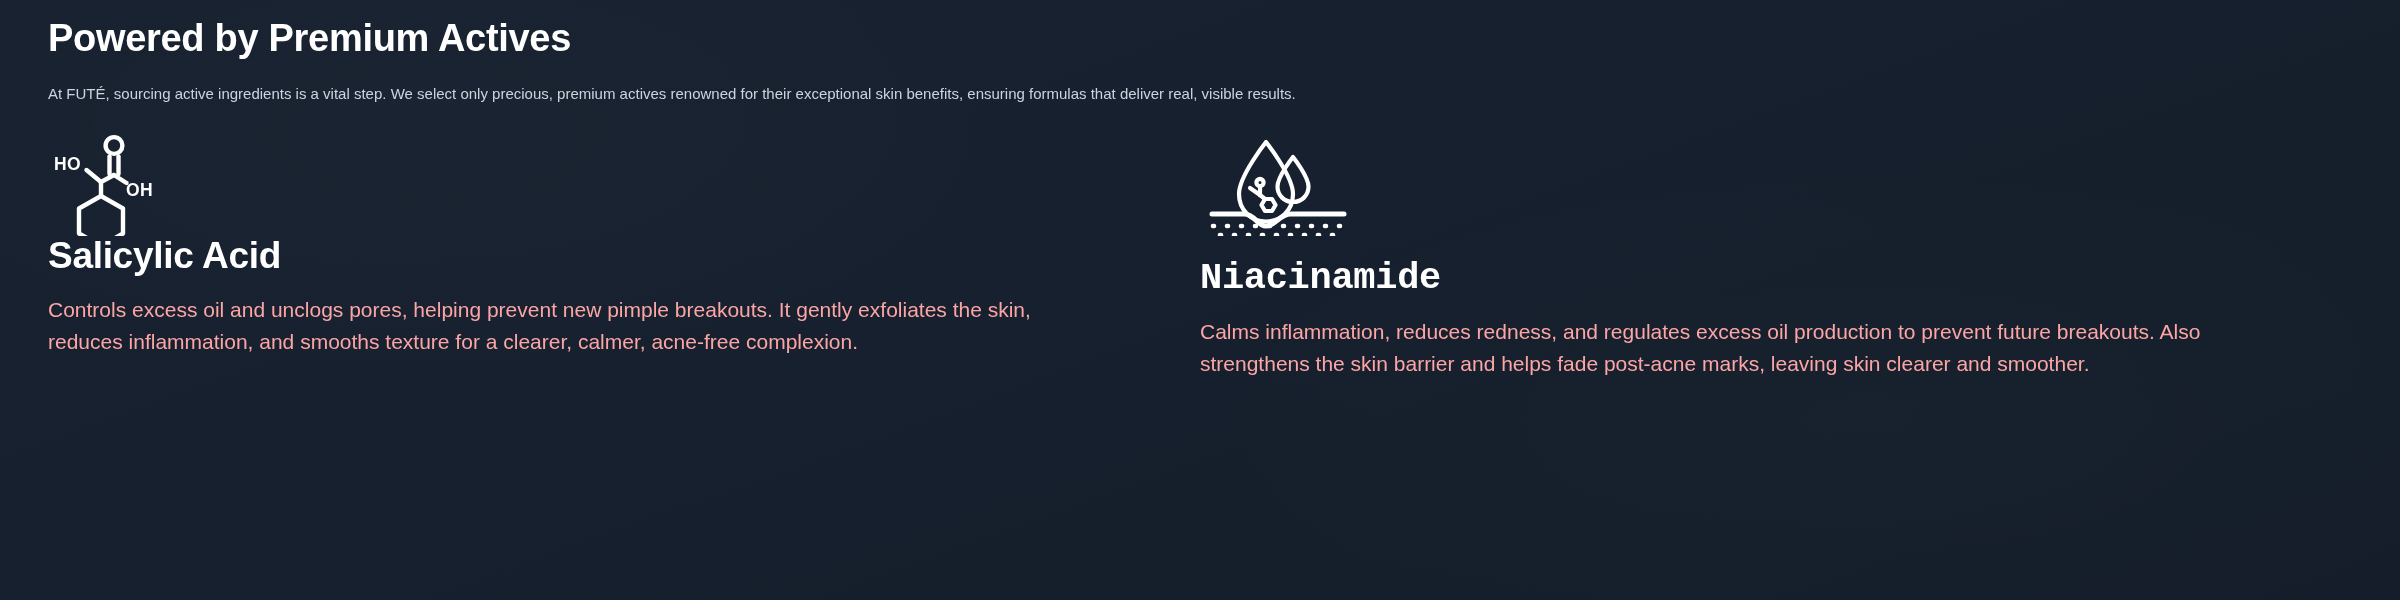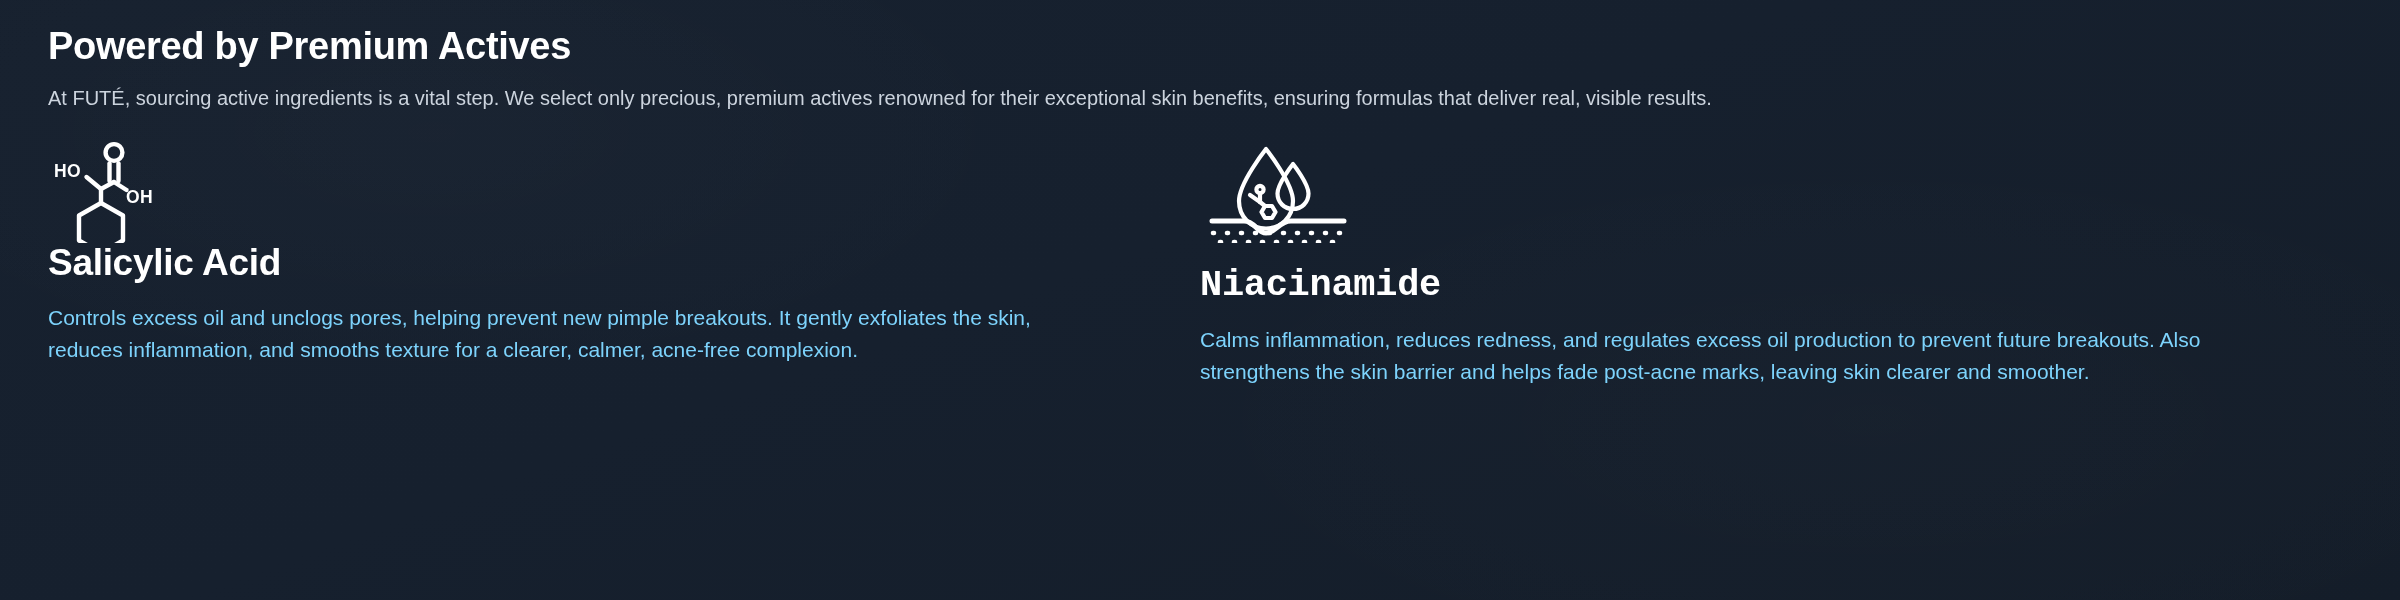--- a/index.html
+++ b/index.html
@@ -12,32 +12,32 @@
   }
   
   .bg-noise {
     position:absolute; inset:0;
     background:
       radial-gradient(ellipse 900px 380px at 18% 22%, rgba(255,255,255,.016), transparent 70%),
       radial-gradient(ellipse 1100px 420px at 78% 70%, rgba(255,255,255,.012), transparent 70%),
       linear-gradient(160deg, #17212f 0%, #16202e 45%, #141d29 100%);
     pointer-events:none;
   }
-  .page { position:relative; width:2400px; height:472px; padding:24px 48px 0 48px; }
+  .page { position:relative; width:2400px; height:472px; padding:16px 48px 0 48px; }
 
   .section-title {
     font-size:38px;
     font-weight:700;
     color:#ffffff;
     letter-spacing:-0.3px;
     line-height:1.18;
   }
   .section-intro {
-    margin-top:14px;
-    font-size:20px;
+    margin-top:22px;
+    font-size:15px;
     line-height:1.52;
     color:#ccd4de;
     max-width:2300px;
     font-weight:400;
   }
 
   .cards {
     display:grid;
     grid-template-columns:1152px 1200px;
     margin-top:28px;
@@ -53,21 +53,21 @@
     font-size:37px;
     font-weight:700;
     color:#ffffff;
     letter-spacing:-0.3px;
     line-height:1.1;
   }
   .card-desc {
     margin-top:18px;
     font-size:21px;
     line-height:1.52;
-    color:#7dd3fc;
+    color:#fca5a5;
   }
   .card--salicylic .card-desc { max-width:1020px; }
   .card--niacinamide .card-desc { max-width:1105px; }
 </style>
 </head>
 <body>
 
 <div class="bg-noise"></div>
 
 <div class="page">

